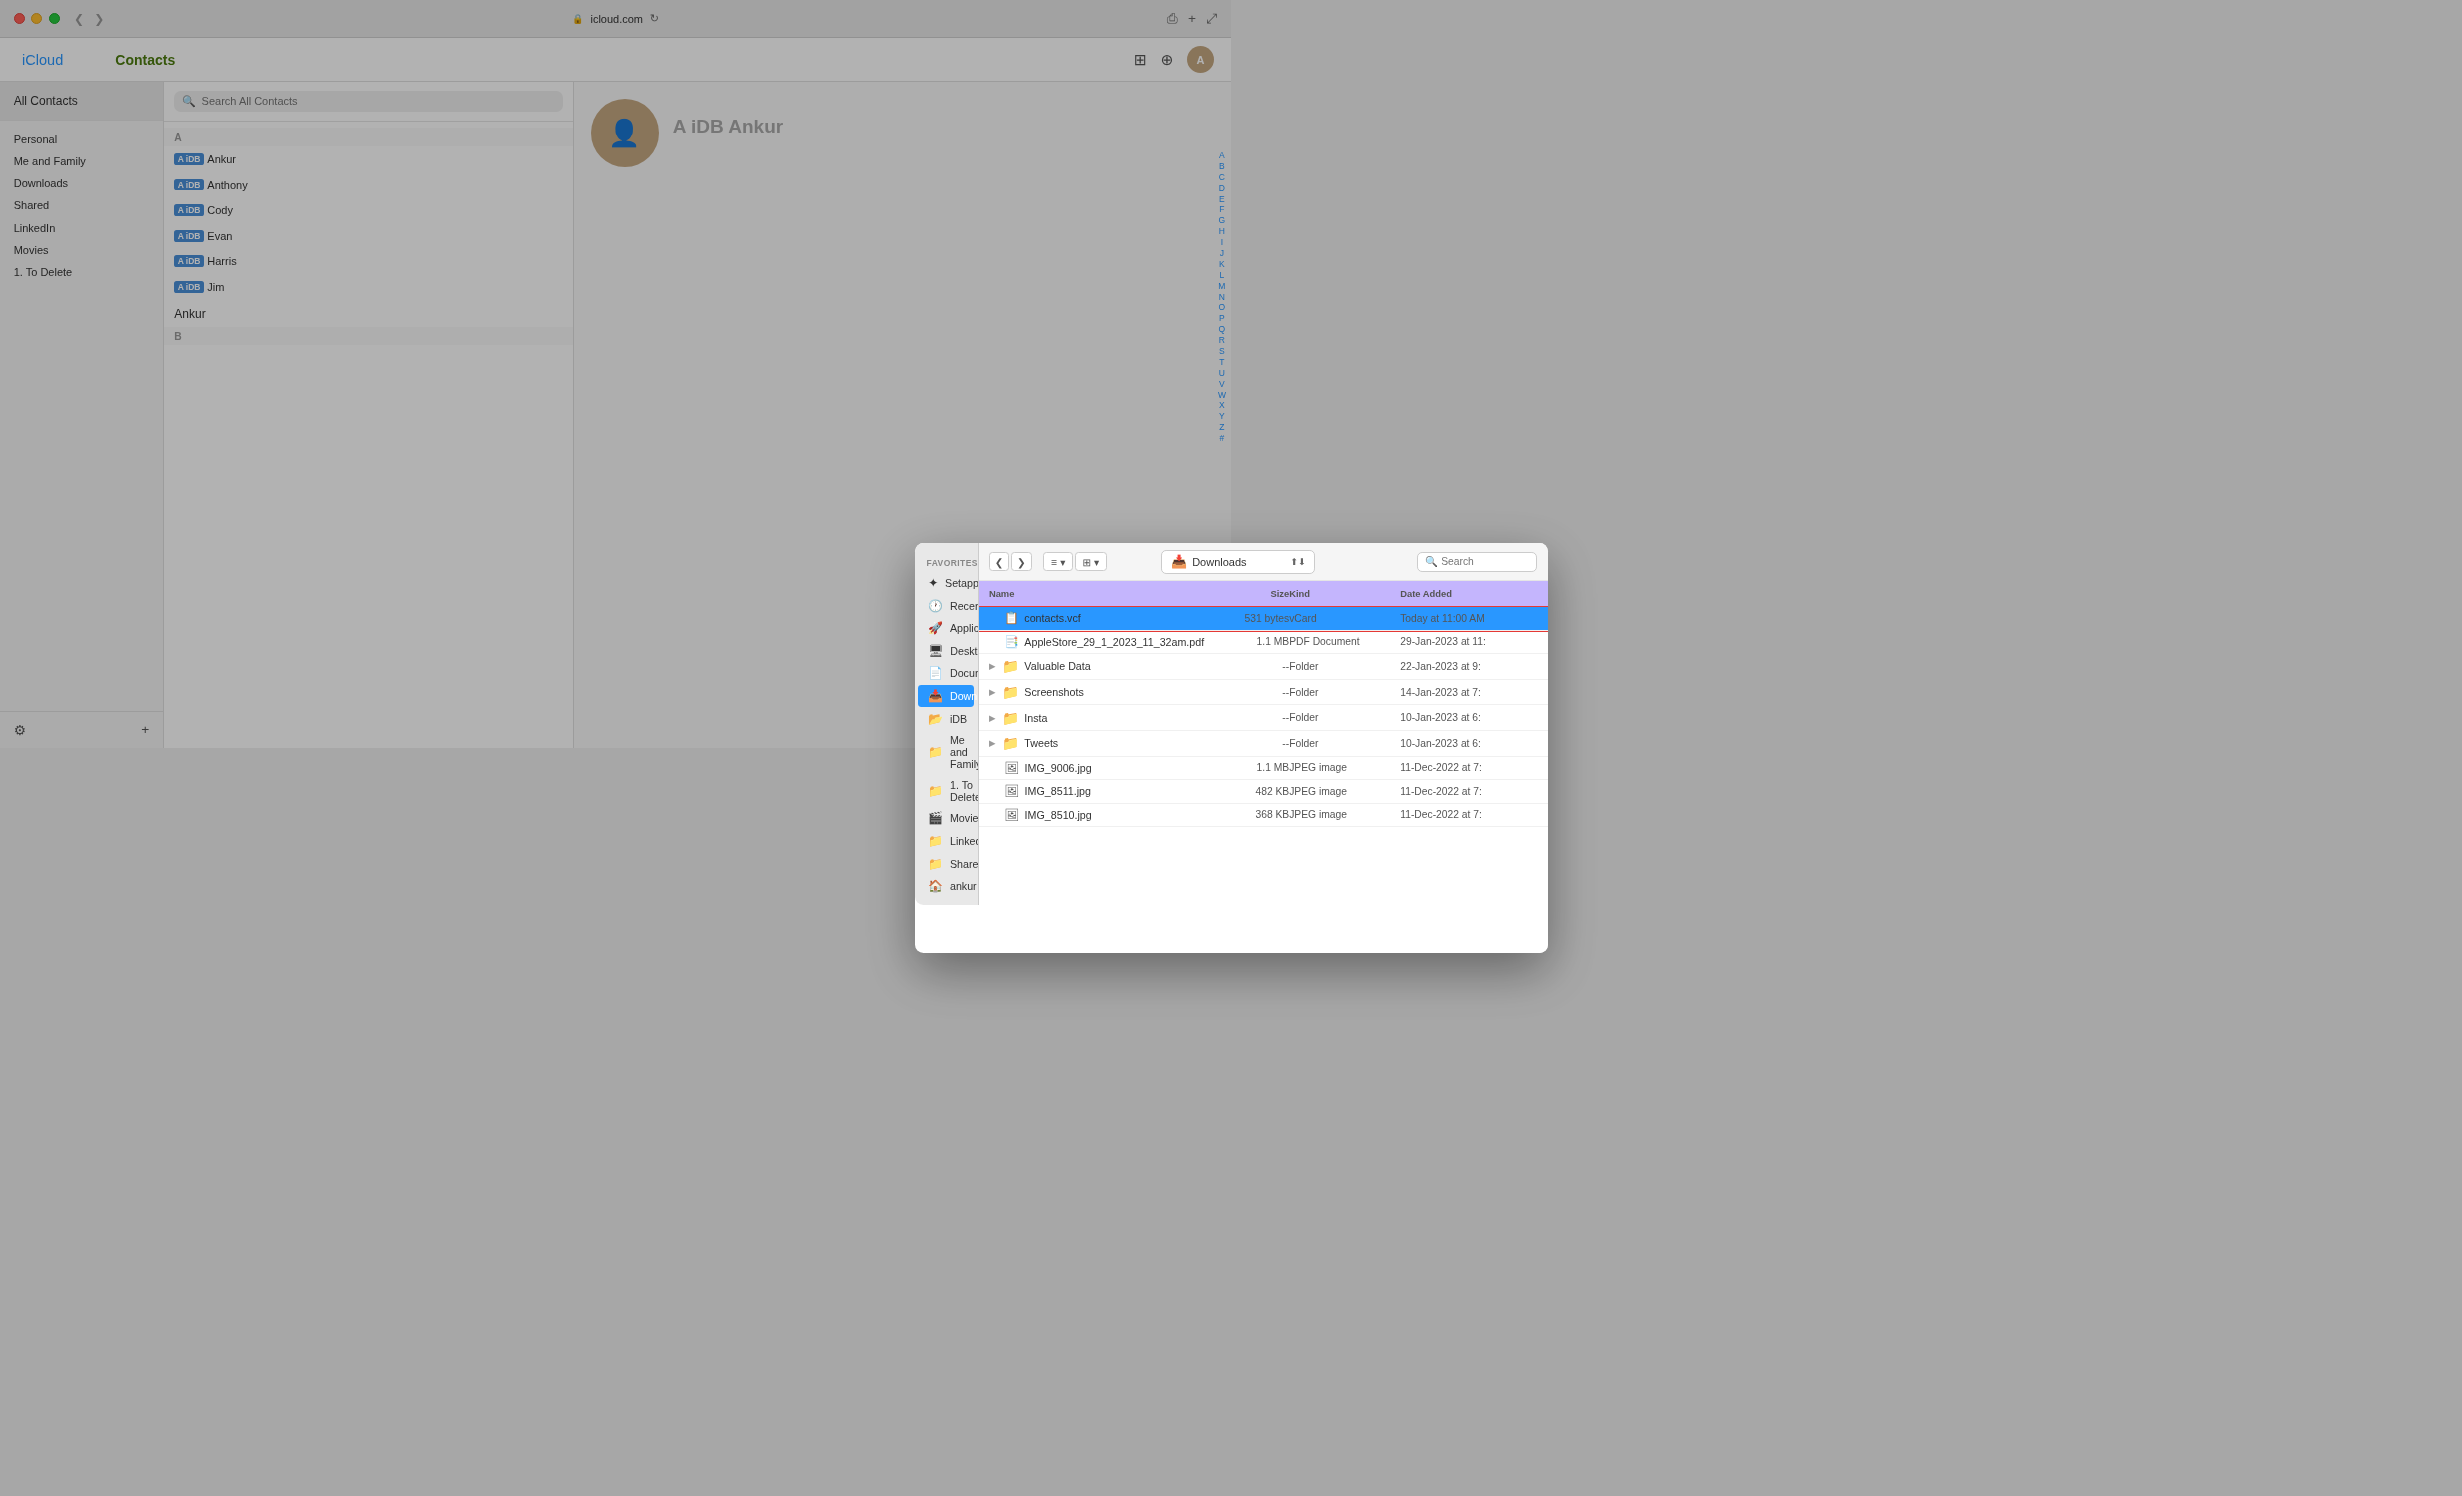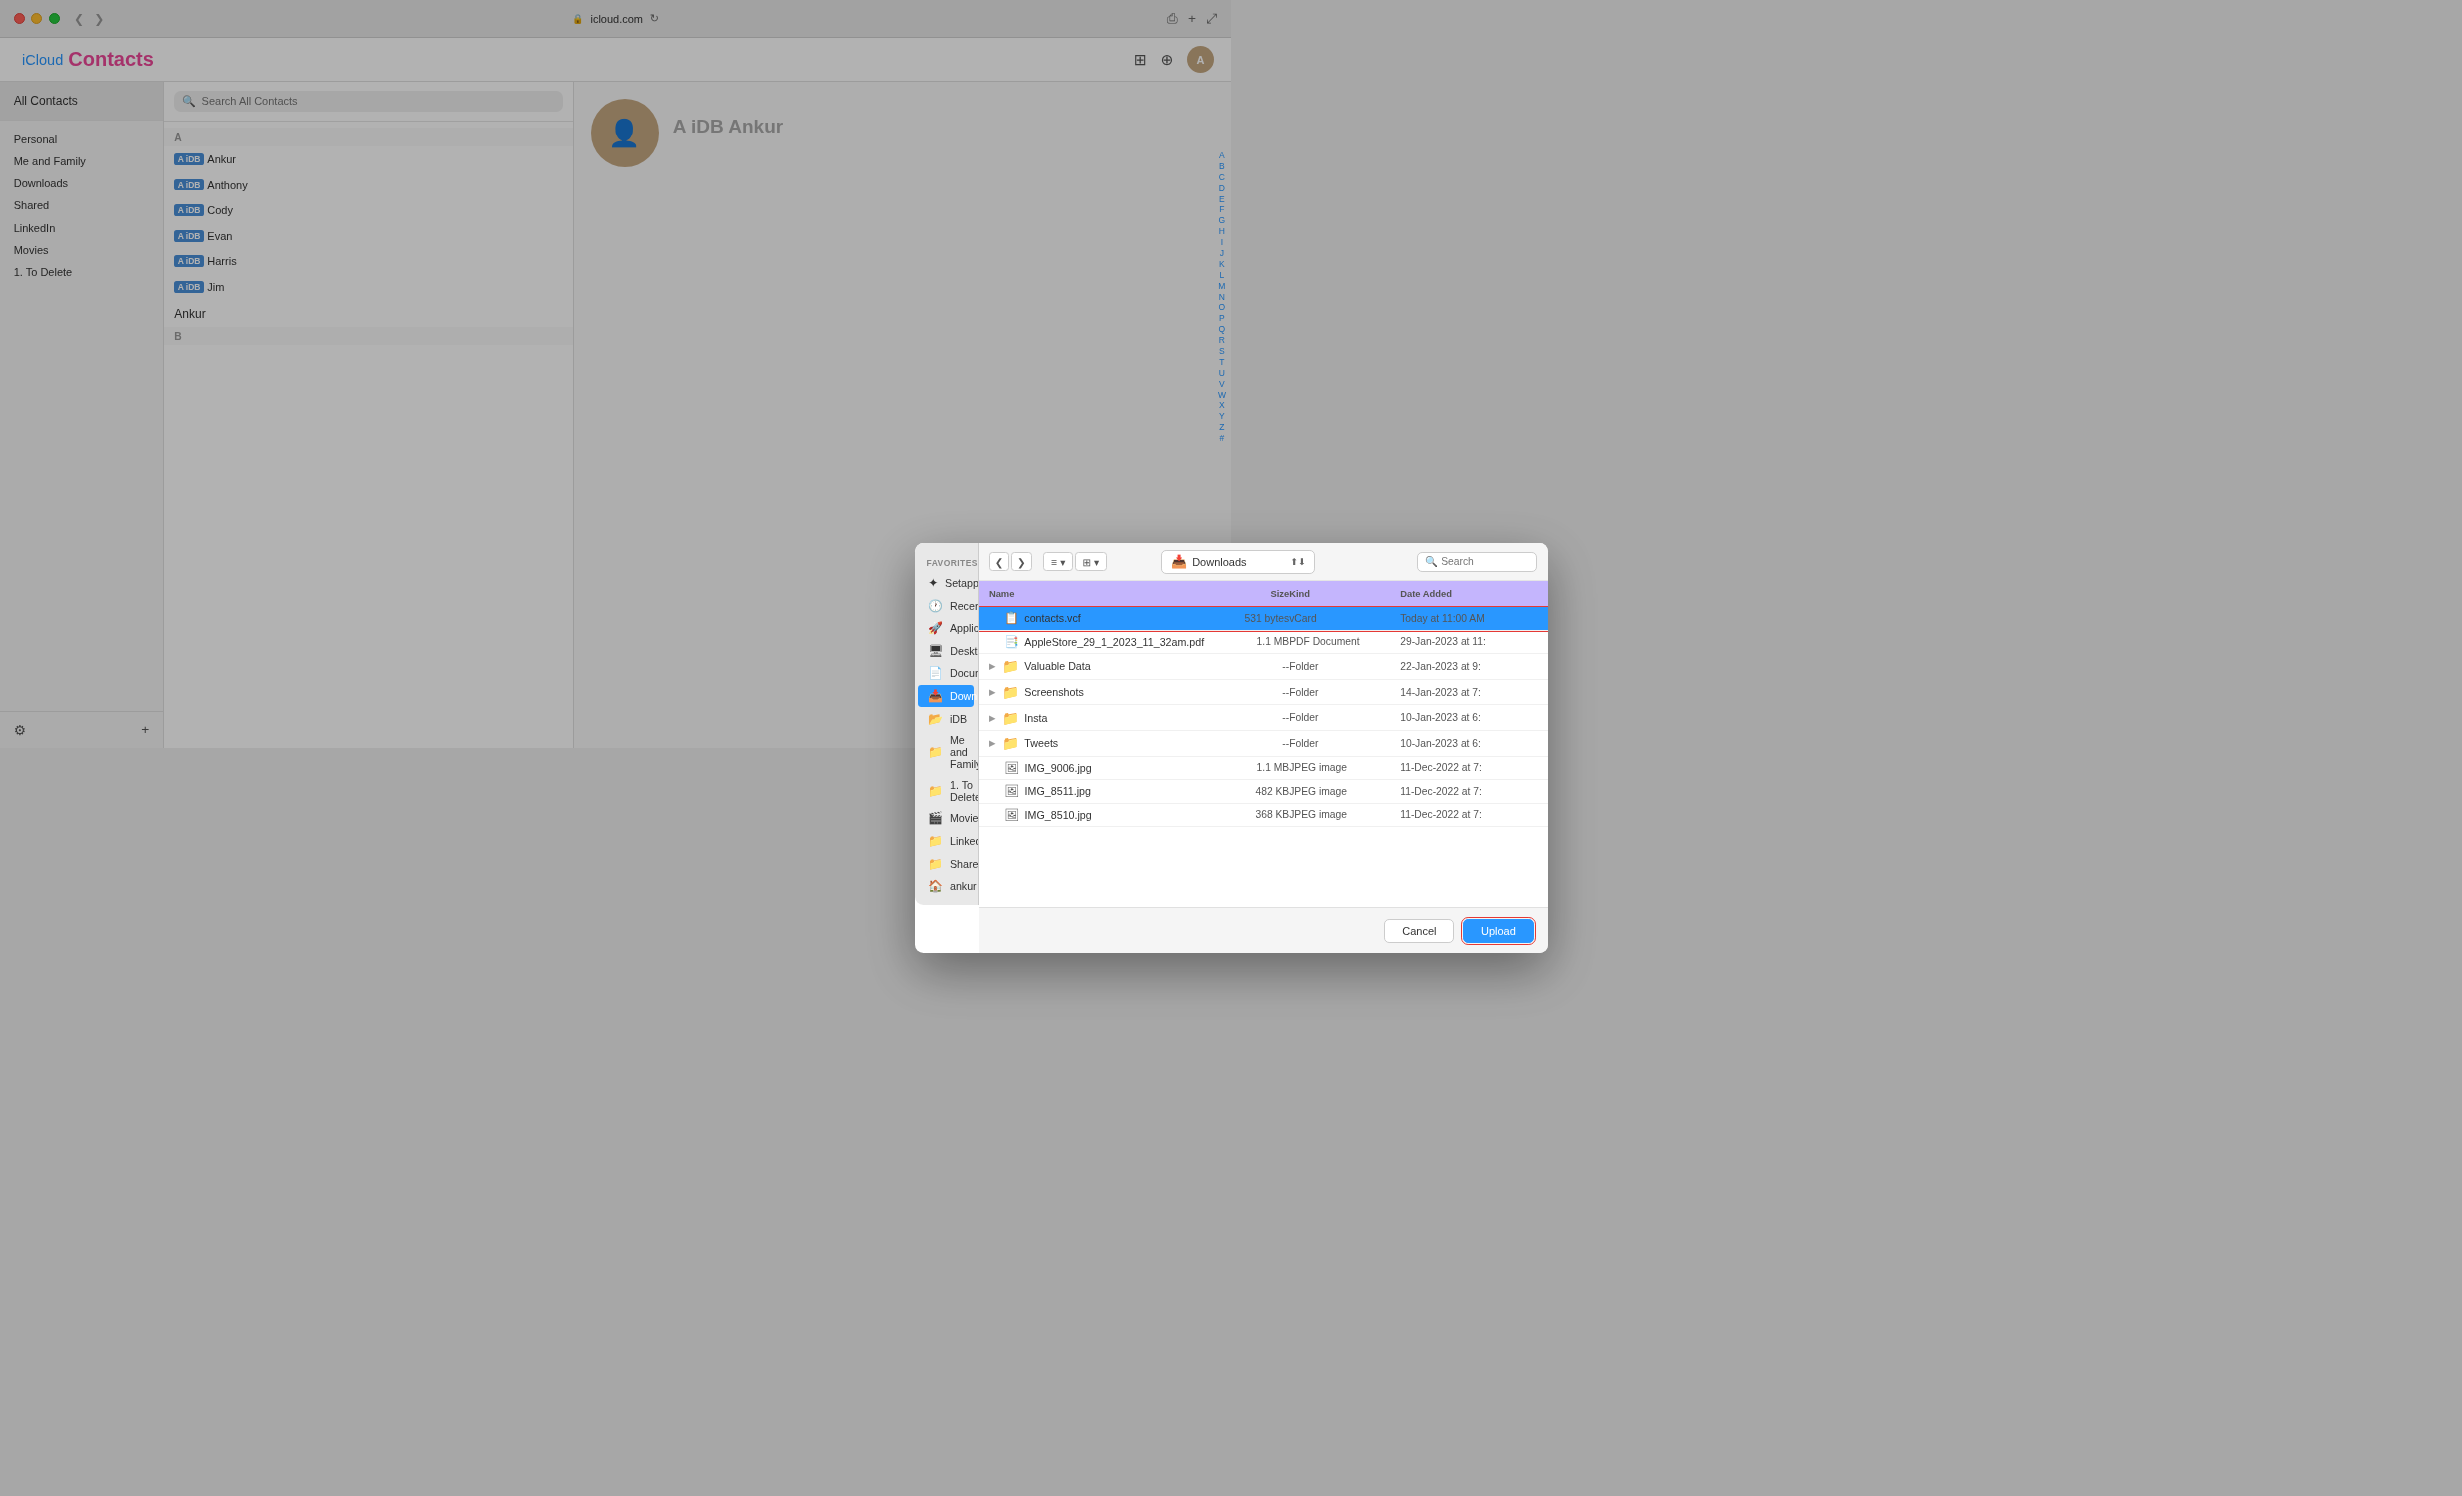--- a/index.html
+++ b/index.html
@@ -78,21 +78,21 @@
       padding: 0 17px;
       border-bottom: 0.9px solid #e0e0e0;
     }
     .app-logo {
       display: flex;
       align-items: center;
       gap: 5.1px;
     }
     .apple-icon { color: #555; font-size: 15.4px; }
     .icloud-text { color: #2997ff; font-size: 14.5px; font-weight: 500; }
-    .contacts-text { color: #ec4899; font-size: 20px; font-weight: 600; }
+    .contacts-text { color: #4d7c0f; font-size: 14px; font-weight: 600; margin-left: 47px; }
 
     .header-right {
       margin-left: auto;
       display: flex;
       gap: 13.7px;
       align-items: center;
       color: #555;
       font-size: 15.4px;
     }
     .avatar-circle {
@@ -882,21 +882,17 @@
       <span class="file-icon">🖼</span>
       <span class="file-name">IMG_8510.jpg</span>
     </div>
     <span class="file-size">368 KB</span>
     <span class="file-kind">JPEG image</span>
     <span class="file-date">11-Dec-2022 at 7:</span>
   </div>
           </div>
       </div>
 
-      <div class="file-dialog-footer">
-        <button class="cancel-btn">Cancel</button>
-        <button class="upload-btn upload-btn-highlighted">Upload</button>
-      </div>
     </div>
 
   </div>
 </div>
 
 
 </body></html>

